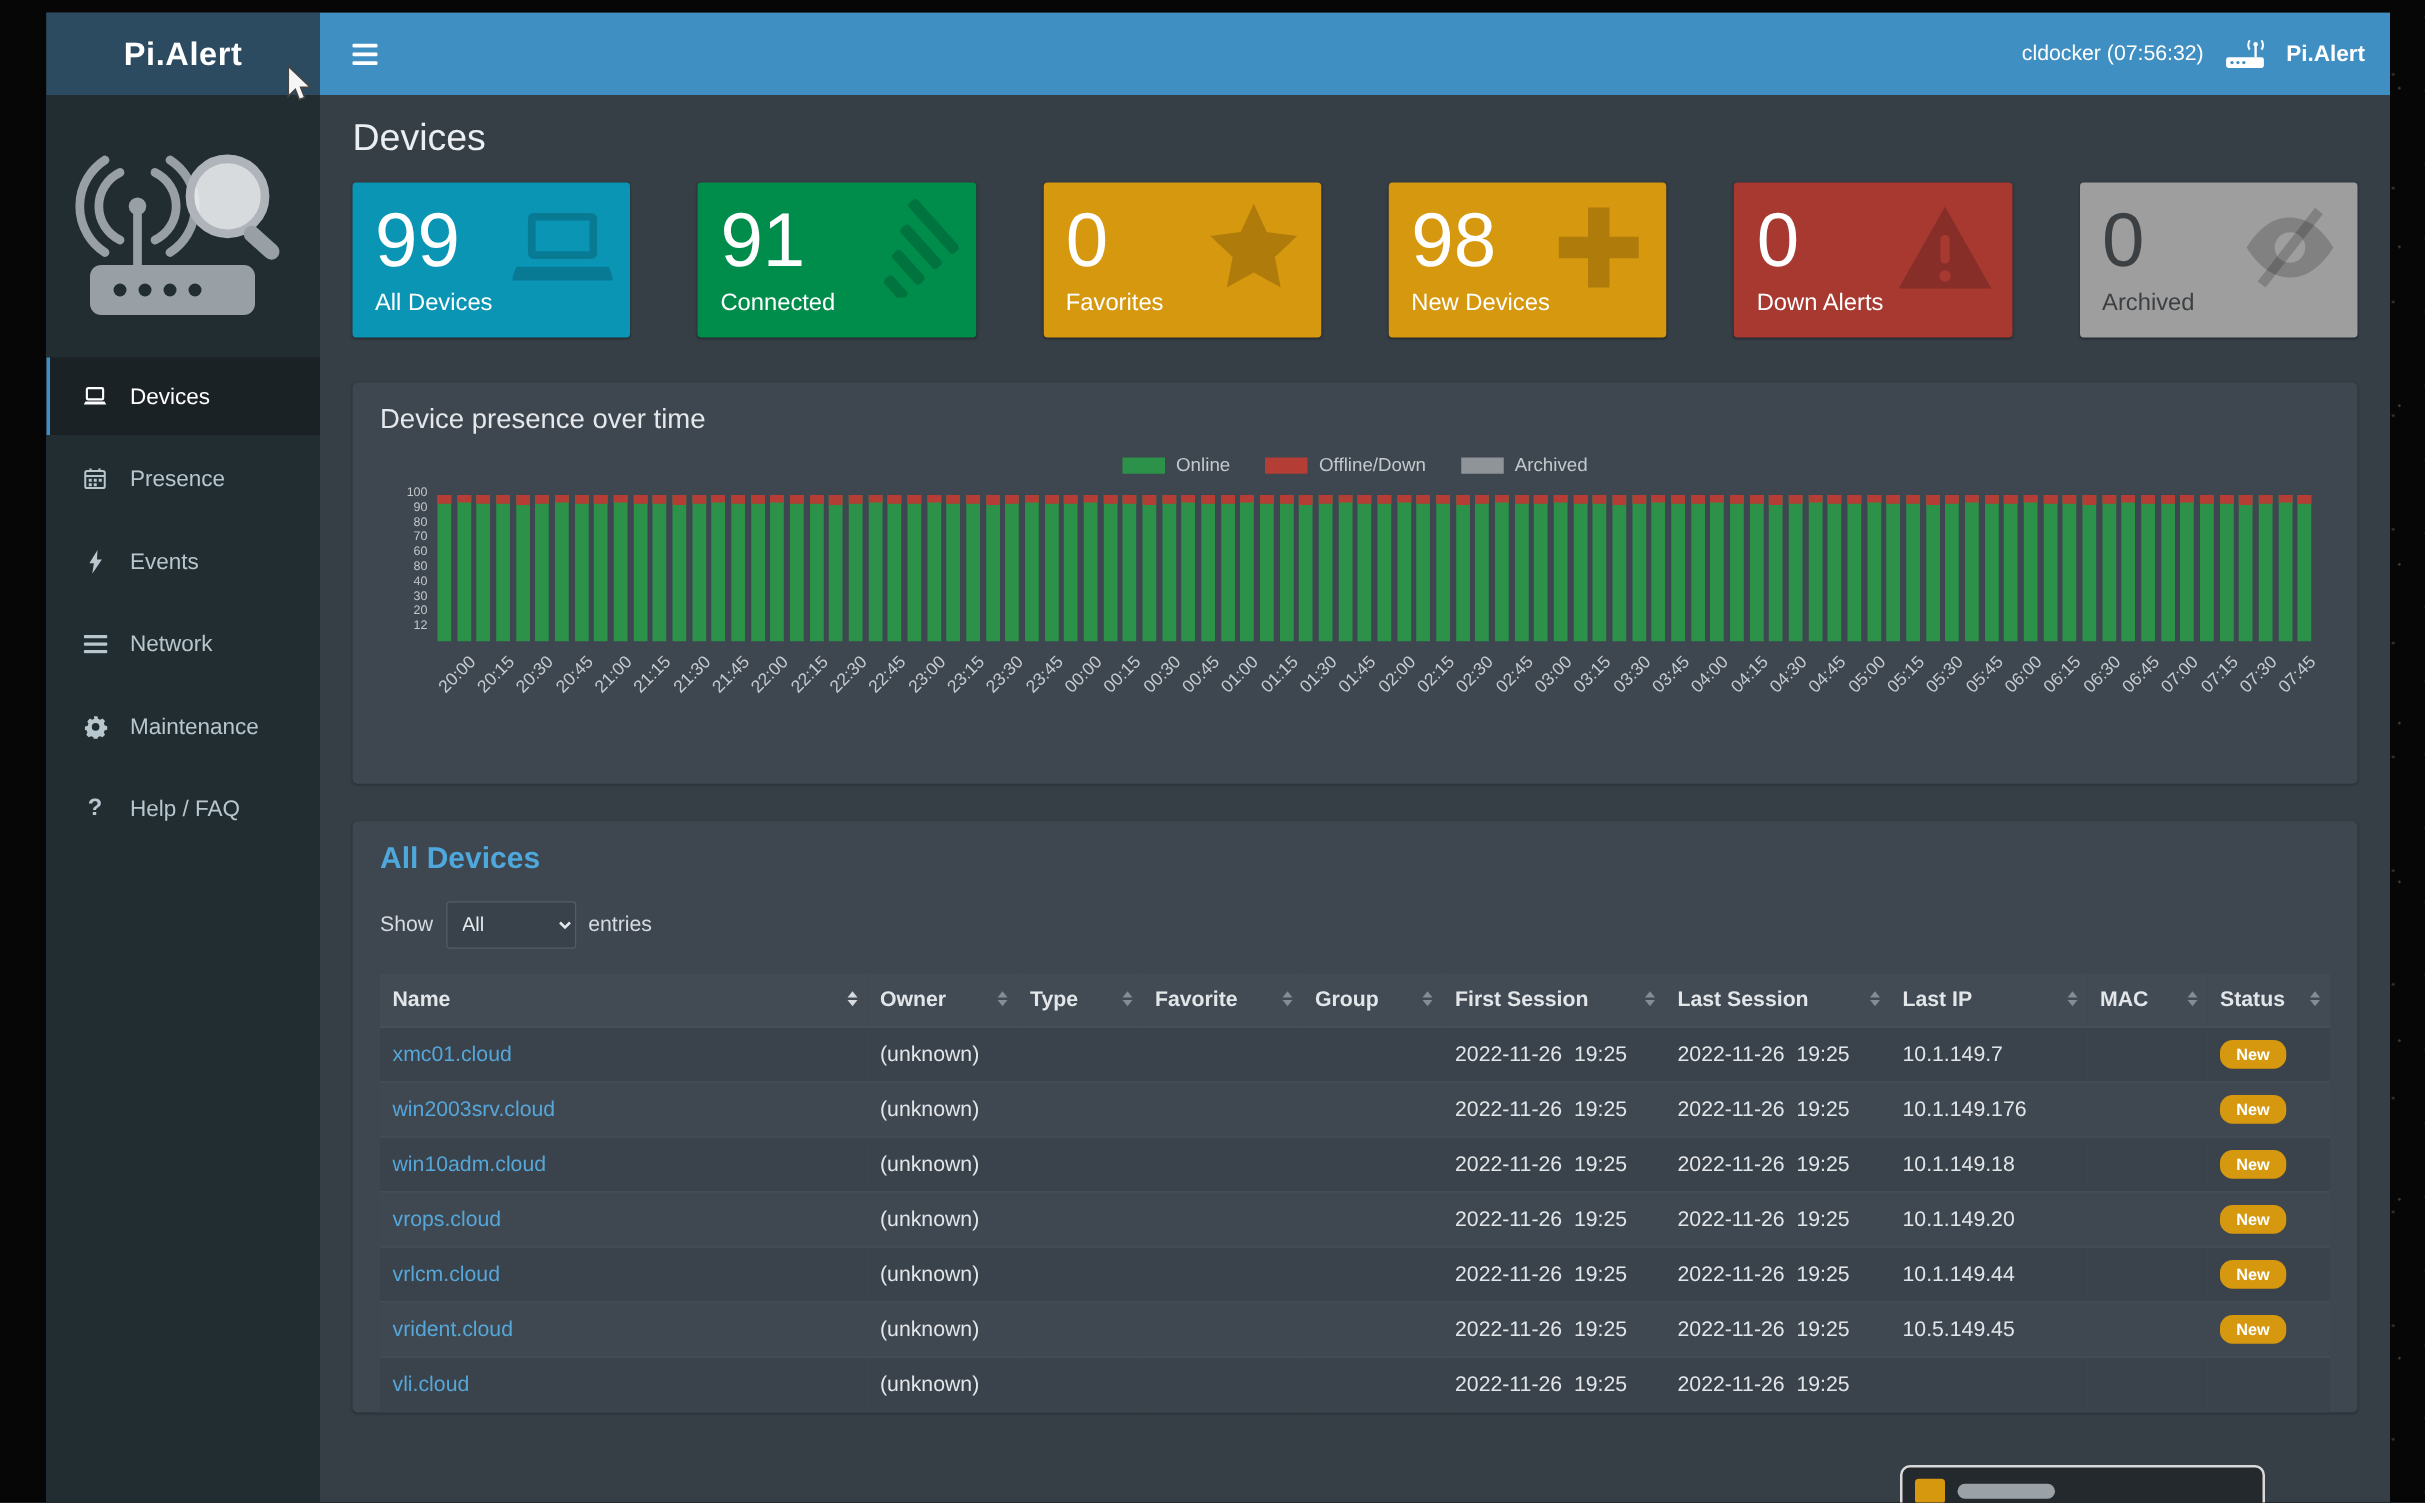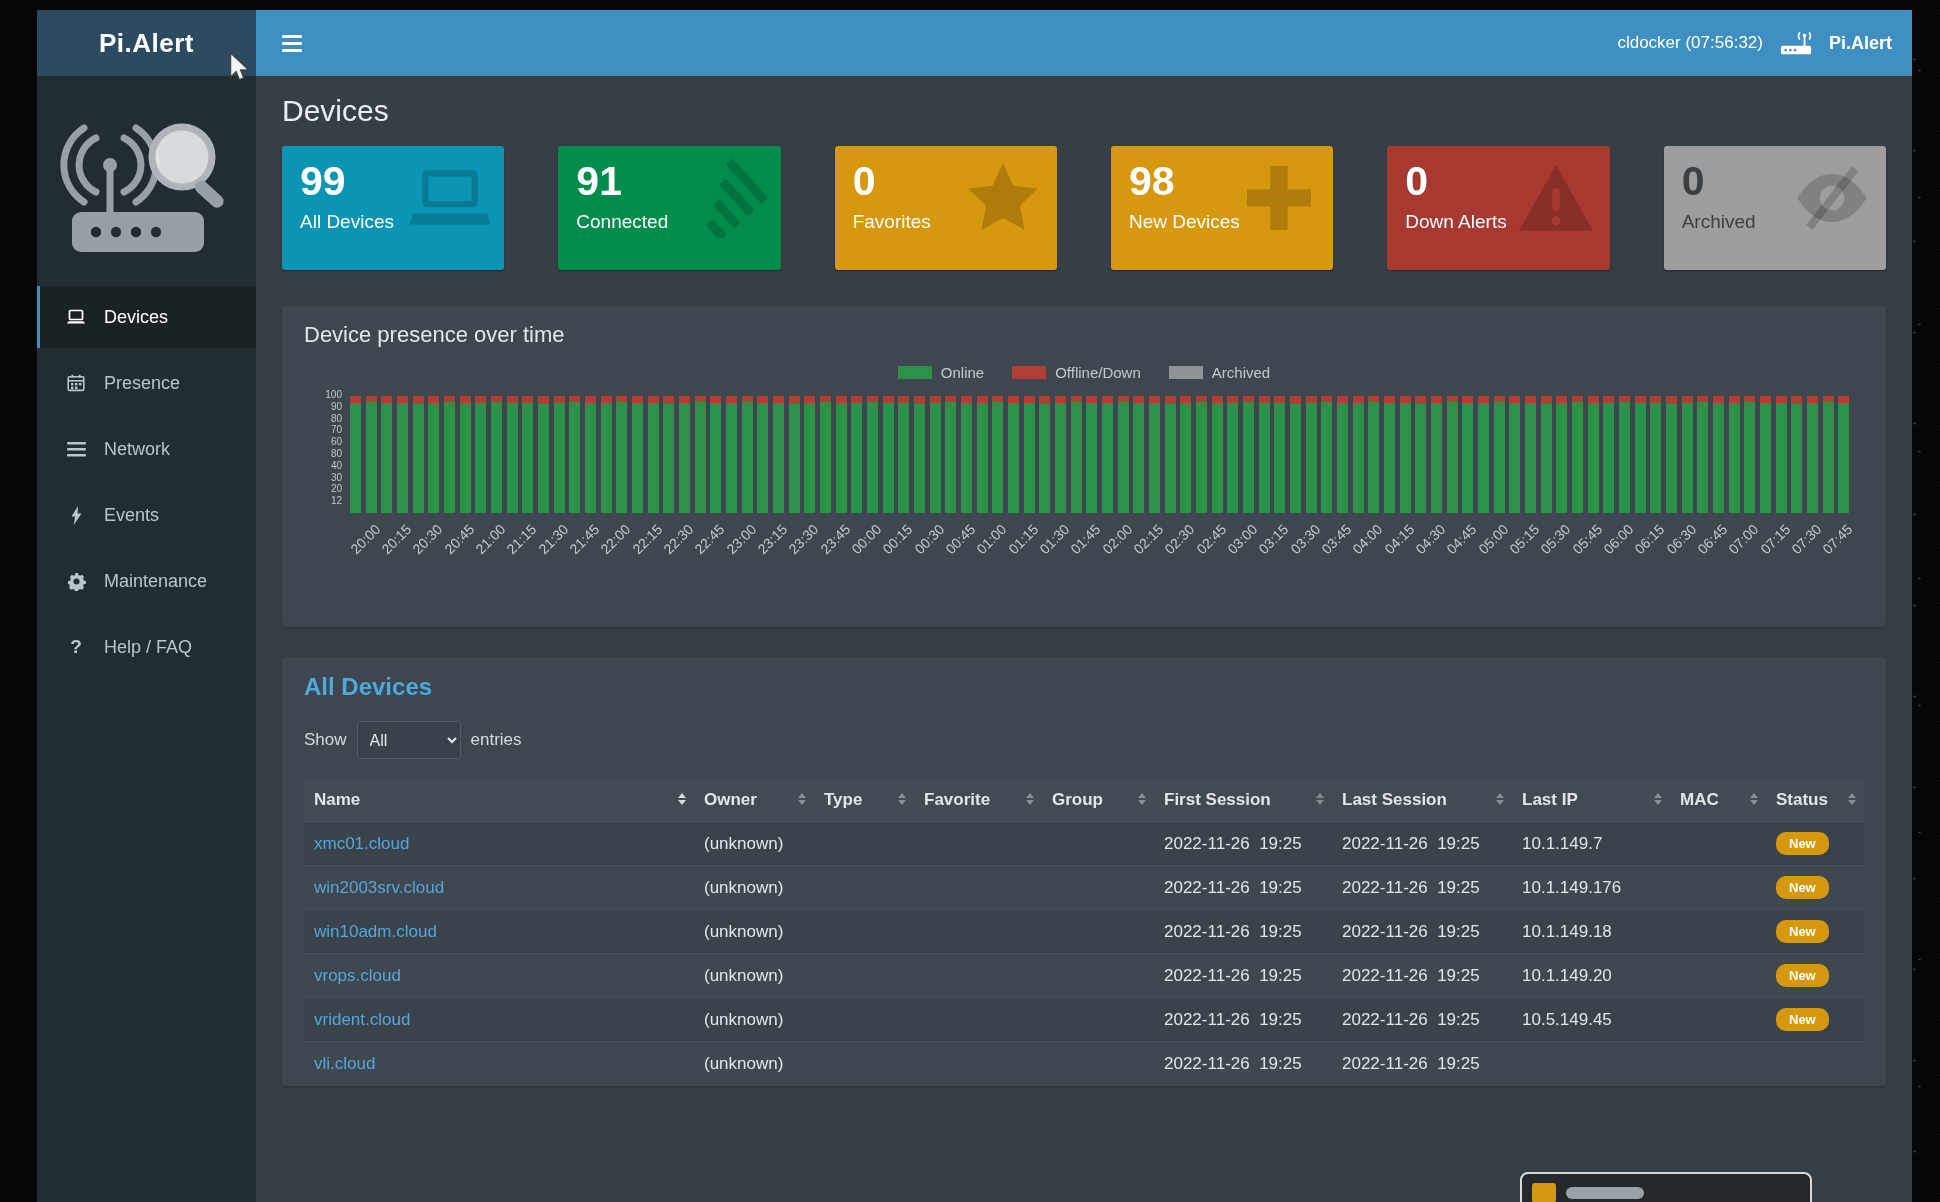--- a/index.html
+++ b/index.html
@@ -33,21 +33,21 @@
   .menu li{height:62px;margin-bottom:4px;display:flex;align-items:center;gap:16px;padding-left:24px;
     color:#b8c7ce;font-size:18px;cursor:pointer;border-left:3px solid transparent}
   .menu li.active{background:#1a2226;color:#fff;border-left-color:#3f8fc3}
   .menu .mi{width:24px;display:inline-flex;justify-content:center;align-items:center;color:inherit;font-weight:700}
   
   main{grid-row:2;grid-column:2;padding:18px 26px 0;overflow:hidden}
   h1{font-size:30px;font-weight:400;color:#eceff1;margin-bottom:18px}
   .cards{display:flex;gap:54px}
   .small-box{flex:1;height:124px;border-radius:3px;position:relative;padding:14px 18px;color:#fff;
     box-shadow:0 1px 2px rgba(0,0,0,.35);cursor:pointer}
-  .sb-value{font-size:41px;font-weight:700;line-height:1.05}
+  .sb-value{font-size:61px;font-weight:400;line-height:1.05}
   .sb-label{font-size:19px;margin-top:8px}
   .sb-icon{position:absolute;right:14px;top:12px;width:80px;height:80px;color:rgba(0,0,0,.18)}
   .sb-icon svg{width:100%;height:100%;fill:currentColor}
   .small-box.dark .sb-value,.small-box.dark .sb-label{color:#3d4043}
   
   .panel{background:#3e464f;border-radius:4px;margin-top:36px;padding:16px 22px 24px;box-shadow:0 1px 2px rgba(0,0,0,.25)}
   .panel h2{font-size:22px;font-weight:400;color:#e4e8eb}
   .legend{display:flex;justify-content:center;gap:28px;margin-top:16px}
   .legend-item{display:flex;align-items:center;gap:9px;color:#c3c9cd;font-size:15px}
   .swatch{width:34px;height:13px;display:inline-block}
@@ -163,35 +163,35 @@
               <rect x="8" y="9" width="2.4" height="2.4" fill="currentColor"></rect>
               <rect x="12" y="9" width="2.4" height="2.4" fill="currentColor"></rect>
               <rect x="4" y="12.6" width="2.4" height="2.4" fill="currentColor"></rect>
               <rect x="8" y="12.6" width="2.4" height="2.4" fill="currentColor"></rect>
             </svg>
         </span>
         <span>Presence</span>
       </li>
       <li>
         <span class="mi">
+          <svg width="13" height="19" viewBox="0 0 13 19">
+              <path d="M8 0 1.5 10.5h3.6L3.8 19 11.5 7.6H7.6Z" fill="currentColor"></path>
+            </svg>
+        </span>
+        <span>Events</span>
+      </li>
+      <li>
+        <span class="mi">
           <svg width="19" height="15" viewBox="0 0 19 15">
               <rect width="19" height="2.6" rx="1" fill="currentColor"></rect>
               <rect y="6" width="19" height="2.6" rx="1" fill="currentColor"></rect>
               <rect y="12" width="19" height="2.6" rx="1" fill="currentColor"></rect>
             </svg>
         </span>
         <span>Network</span>
-      </li>
-      <li>
-        <span class="mi">
-          <svg width="13" height="19" viewBox="0 0 13 19">
-              <path d="M8 0 1.5 10.5h3.6L3.8 19 11.5 7.6H7.6Z" fill="currentColor"></path>
-            </svg>
-        </span>
-        <span>Events</span>
       </li>
       <li>
         <span class="mi">
           <svg width="19" height="19" viewBox="0 0 20 20">
               <path fill="currentColor" d="M8.5 1h3l.5 2.2 1.9.8L15.8 3l2.1 2.1-1 1.9.8 1.9 2.2.5v3l-2.2.5-.8 1.9 1 1.9-2.1 2.1-1.9-1-1.9.8-.5 2.2h-3l-.5-2.2-1.9-.8-1.9 1-2.1-2.1 1-1.9-.8-1.9L1 12.7v-3l2.2-.5.8-1.9-1-1.9L5.1 3l1.9 1 1.9-.8Z"></path>
               <circle cx="10" cy="10" r="3.2" fill="#222d32"></circle>
             </svg>
         </span>
         <span>Maintenance</span>
       </li>
@@ -748,20 +748,32 @@
               <td></td>
               <td></td>
               <td></td>
               <td class="sess">2022-11-26  19:25</td>
               <td class="sess">2022-11-26  19:25</td>
               <td>10.1.149.20</td>
               <td></td>
               <td><span class="badge" style="background: rgb(214, 152, 14);">New</span></td>
             </tr>
             <tr>
+              <td><a class="dev-link" href="#" style="color: rgb(85, 167, 217);">vrlcm.cloud</a></td>
+              <td>(unknown)</td>
+              <td></td>
+              <td></td>
+              <td></td>
+              <td class="sess">2022-11-26  19:25</td>
+              <td class="sess">2022-11-26  19:25</td>
+              <td>10.1.149.44</td>
+              <td></td>
+              <td><span class="badge" style="background: rgb(214, 152, 14);">New</span></td>
+            </tr>
+            <tr>
               <td><a class="dev-link" href="#" style="color: rgb(85, 167, 217);">vrident.cloud</a></td>
               <td>(unknown)</td>
               <td></td>
               <td></td>
               <td></td>
               <td class="sess">2022-11-26  19:25</td>
               <td class="sess">2022-11-26  19:25</td>
               <td>10.5.149.45</td>
               <td></td>
               <td><span class="badge" style="background: rgb(214, 152, 14);">New</span></td>

